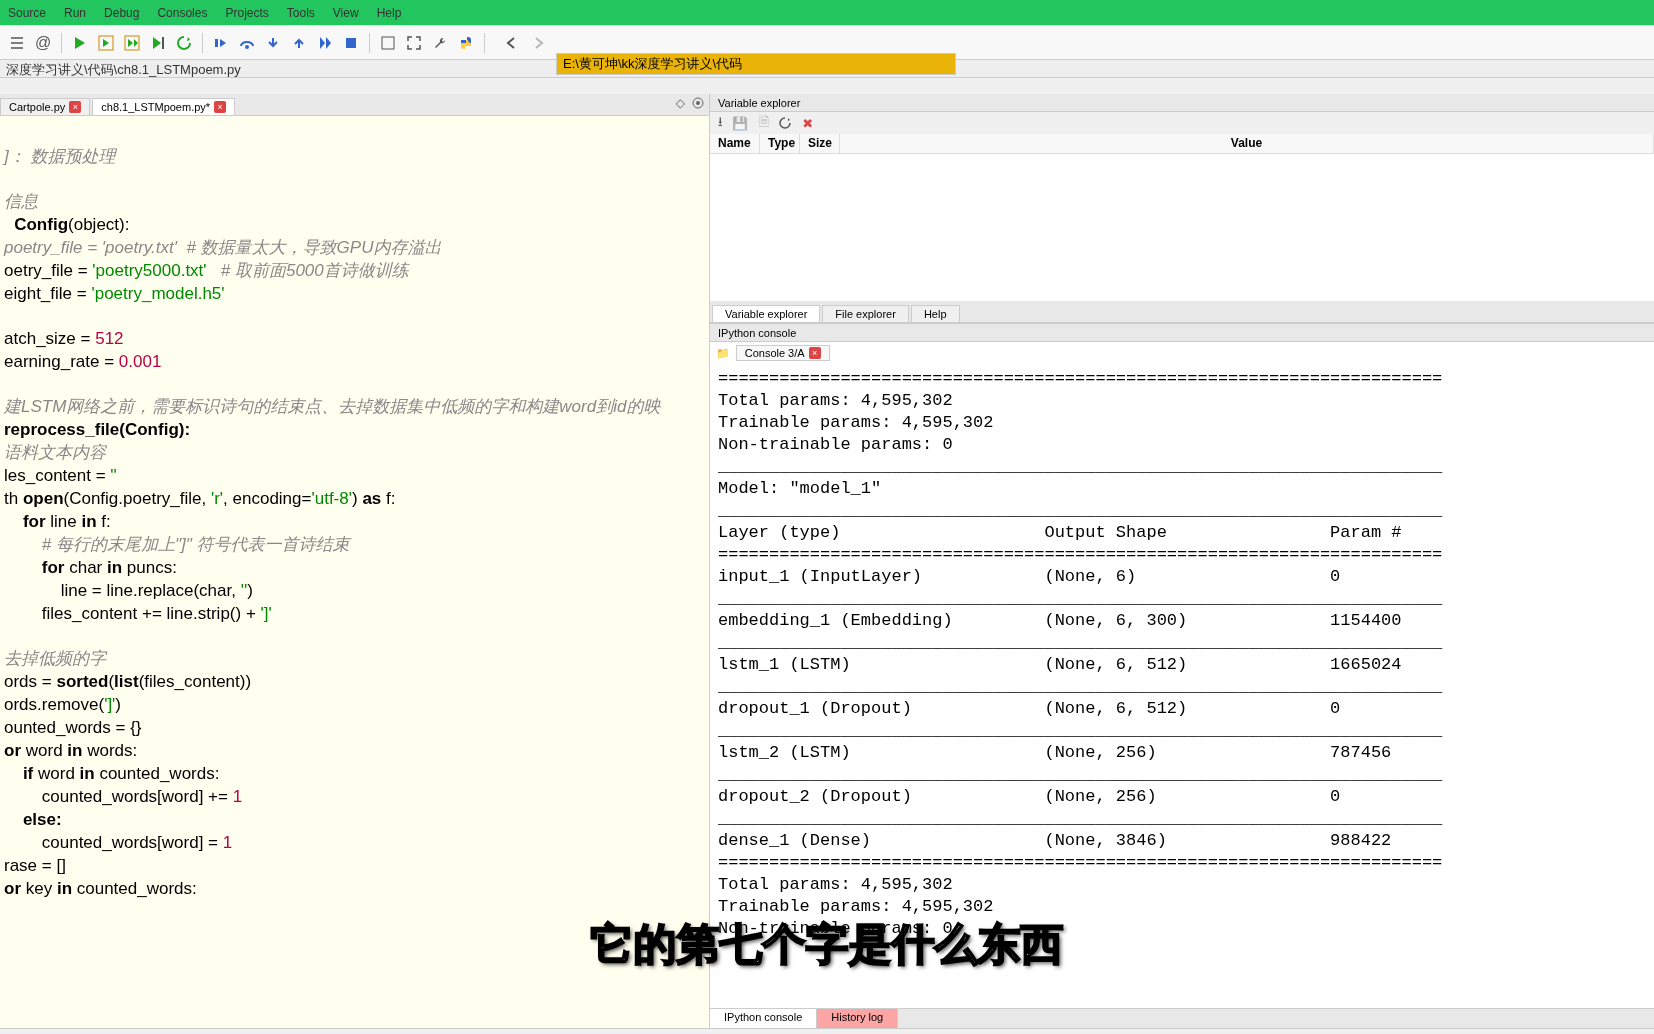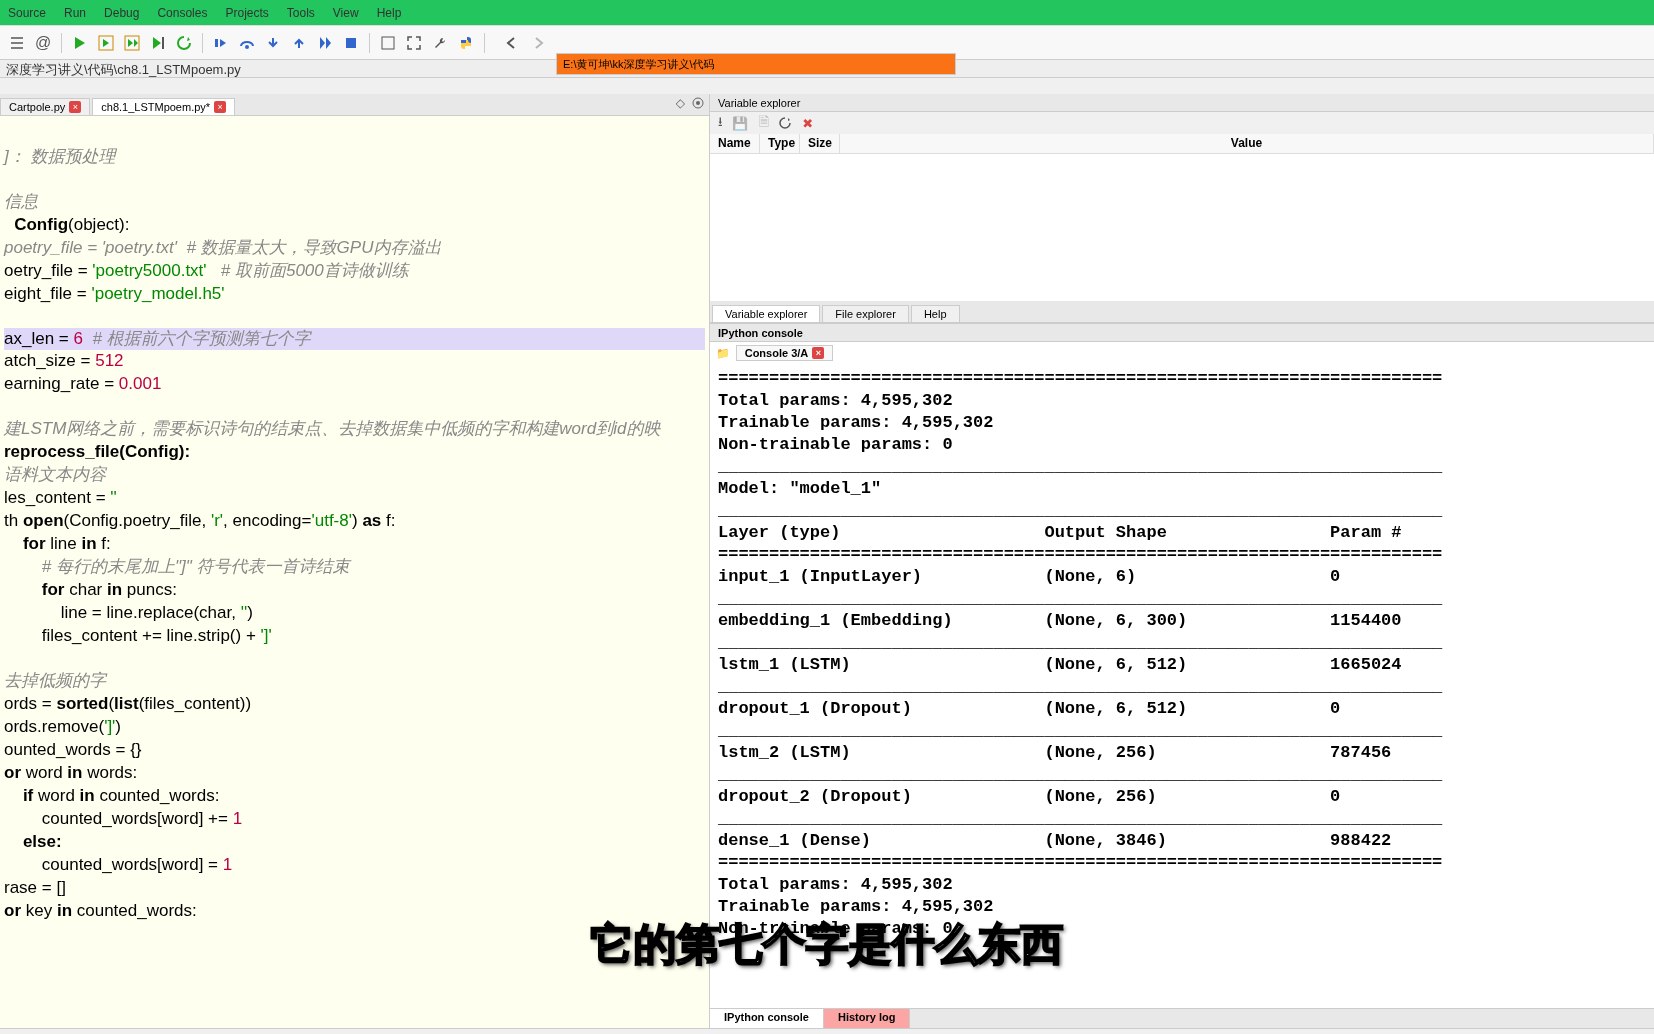--- a/index.html
+++ b/index.html
@@ -3,21 +3,21 @@
 <meta charset="utf-8">
 <style>
 * { margin:0; padding:0; box-sizing:border-box; font-family:"Microsoft YaHei",Arial,sans-serif; }
 body { background:#f0f0f0; width:1654px; height:1034px; overflow:hidden; position:relative; }
 .menubar { height:26px; background:#22c55e; display:flex; align-items:center; padding:0 8px; font-size:12px; color:#333; border-bottom:1px solid #ddd; }
 .menubar span { margin-right:18px; cursor:default; }
 .toolbar { height:34px; background:#f8f8f8; display:flex; align-items:center; padding:0 6px; border-bottom:1px solid #ccc; gap:4px; }
 .tb-btn { width:22px; height:22px; display:flex; align-items:center; justify-content:center; cursor:pointer; color:#555; }
 .tb-sep { width:1px; height:20px; background:#ccc; margin:0 3px; }
 .tb-path { display:flex; align-items:center; gap:6px; margin-left:8px; }
-.tb-path input { height:22px; width:400px; font-size:11px; padding:0 6px; border:1px solid #ccc; background:#f97316;margin-top:43px; }
+.tb-path input { height:22px; width:400px; font-size:13px; padding:0 6px; border:1px solid #ccc; background:#eab308;margin-top:43px; }
 .crumbbar { height:18px; background:#eee; font-size:13px; padding:1px 6px; color:#333; border-bottom:1px solid #ccc; }
 .main { display:flex; height:calc(100% - 26px - 34px - 18px - 22px);margin-top:16px; }
 .left { width:710px; display:flex; flex-direction:column; border-right:1px solid #ccc; }
 .tabs-row { height:22px; background:#e8e8e8; display:flex; align-items:flex-end; border-bottom:1px solid #ccc; position:relative; font-size:11px; }
 .tab { padding:2px 8px; border:1px solid #ccc; border-bottom:none; background:#f0f0f0; margin-right:2px; display:flex; align-items:center; gap:4px; }
 .tab.active { background:#fff; }
 .tab .clx { background:#d44; color:#fff; width:12px; height:12px; font-size:9px; display:flex; align-items:center; justify-content:center; border-radius:2px; cursor:pointer; }
 .dock-icons { position:absolute; right:4px; top:2px; display:flex; gap:6px; color:#666; font-size:12px; }
 .editor { flex:1; background:#fffff0; font-family:Consolas,"Courier New",monospace; font-size:17px; line-height:22px; padding:8px 4px; overflow:hidden; position:relative; color:#000; white-space:pre; }
 .editor .cmt { color:#888; font-style:italic; }
@@ -29,21 +29,21 @@
 .right { flex:1; display:flex; flex-direction:column; }
 .pane-title { height:18px; background:#e8e8e8; font-size:11px; padding:1px 8px; border-bottom:1px solid #ccc; display:flex; align-items:center; justify-content:space-between; }
 .ve-tools { height:22px; display:flex; align-items:center; gap:10px; padding:0 8px; color:#555; font-size:13px; }
 .ve-head { height:20px; display:flex; font-size:12px; background:#f8f8f8; border-bottom:1px solid #ddd;font-weight:bold; }
 .ve-head div { padding:2px 8px; border-right:1px solid #ddd; }
 .ve-body { flex:1; background:#fff; }
 .ve-area { height:230px; display:flex; flex-direction:column; border-bottom:1px solid #ccc; }
 .tab-strip { height:22px; display:flex; align-items:flex-end; background:#e8e8e8; border-bottom:1px solid #ccc; font-size:11px; }
 .tab-strip .tab2 { padding:2px 12px; border:1px solid #ccc; border-bottom:none; background:#f0f0f0; margin-left:2px; cursor:pointer; }
 .tab-strip .tab2.active { background:#fff; }
-.console-area { flex:1; display:flex; flex-direction:column; background:#fff;font-weight:bold; }
+.console-area { flex:1; display:flex; flex-direction:column; background:#fff; }
 .console-tools { height:22px; display:flex; align-items:center; gap:6px; padding:0 6px; font-size:11px; }
 .console-tools .ctab { border:1px solid #ccc; padding:1px 8px; background:#f8f8f8; display:flex; align-items:center; gap:4px; }
 .console-out { flex:1; font-family:Consolas,"Courier New",monospace; font-size:17px; line-height:22px; padding:4px 8px; white-space:pre; overflow:hidden; background:#fff; color:#000; }
 .bottom-tabs { height:20px; display:flex; background:#e8e8e8; border-top:1px solid #ccc; font-size:11px; }
 .bottom-tabs div { padding:2px 14px; border-right:1px solid #ccc; background:#fca5a5; cursor:pointer; }
 .bottom-tabs div.active { background:#fff; }
 .statusbar { height:22px; background:#f0f0f0; border-top:1px solid #ccc; display:flex; align-items:center; justify-content:flex-end; gap:18px; padding:0 14px; font-size:12px; color:#333; }
 .subtitle { position:absolute; bottom:60px; left:50%; transform:translateX(-50%); font-size:43px; font-weight:bold; color:#fff; -webkit-text-stroke:2px #000; text-stroke:2px #000; z-index:1000; text-shadow:2px 2px 4px rgba(0,0,0,0.8); }
 svg { display:block; }
 </style>
@@ -197,21 +197,21 @@
     </div>
     <div class="editor">
 <span class="cmt">]： 数据预处理</span>
 
 <span class="cmt">信息</span>
  <span class="fn">Config</span><span>(object):</span>
 <span class="cmt"><span>poetry_file = </span><span>'poetry.txt'</span><span>  # 数据量太大，导致GPU内存溢出</span></span>
 <span>oetry_file = </span><span class="str">'poetry5000.txt'</span><span class="cmt">   # 取前面5000首诗做训练</span>
 <span>eight_file = </span><span class="str">'poetry_model.h5'</span>
 
-<span class="hl"><span>ax_len = </span><span class="num">6</span><span class="cmt">  # 根据前六个字预测第七个字</span></span><span>atch_size = </span><span class="num">512</span>
+<span>atch_size = </span><span class="num">512</span>
 <span>earning_rate = </span><span class="num">0.001</span>
 
 <span class="cmt">建LSTM网络之前，需要标识诗句的结束点、去掉数据集中低频的字和构建word到id的映</span>
 <span class="fn">reprocess_file(Config):</span>
 <span class="cmt">语料文本内容</span>
 <span>les_content = </span><span class="str">''</span>
 <span>th </span><span class="kw">open</span><span>(Config.poetry_file, </span><span class="str">'r'</span><span>, encoding=</span><span class="str">'utf-8'</span><span>) </span><span class="kw">as</span><span> f:</span>
 <span class="kw">    for </span><span>line </span><span class="kw">in</span><span> f:</span>
 <span class="cmt">        # 每行的末尾加上"]" 符号代表一首诗结束</span>
 <span class="kw">        for </span><span>char </span><span class="kw">in</span><span> puncs:</span>

